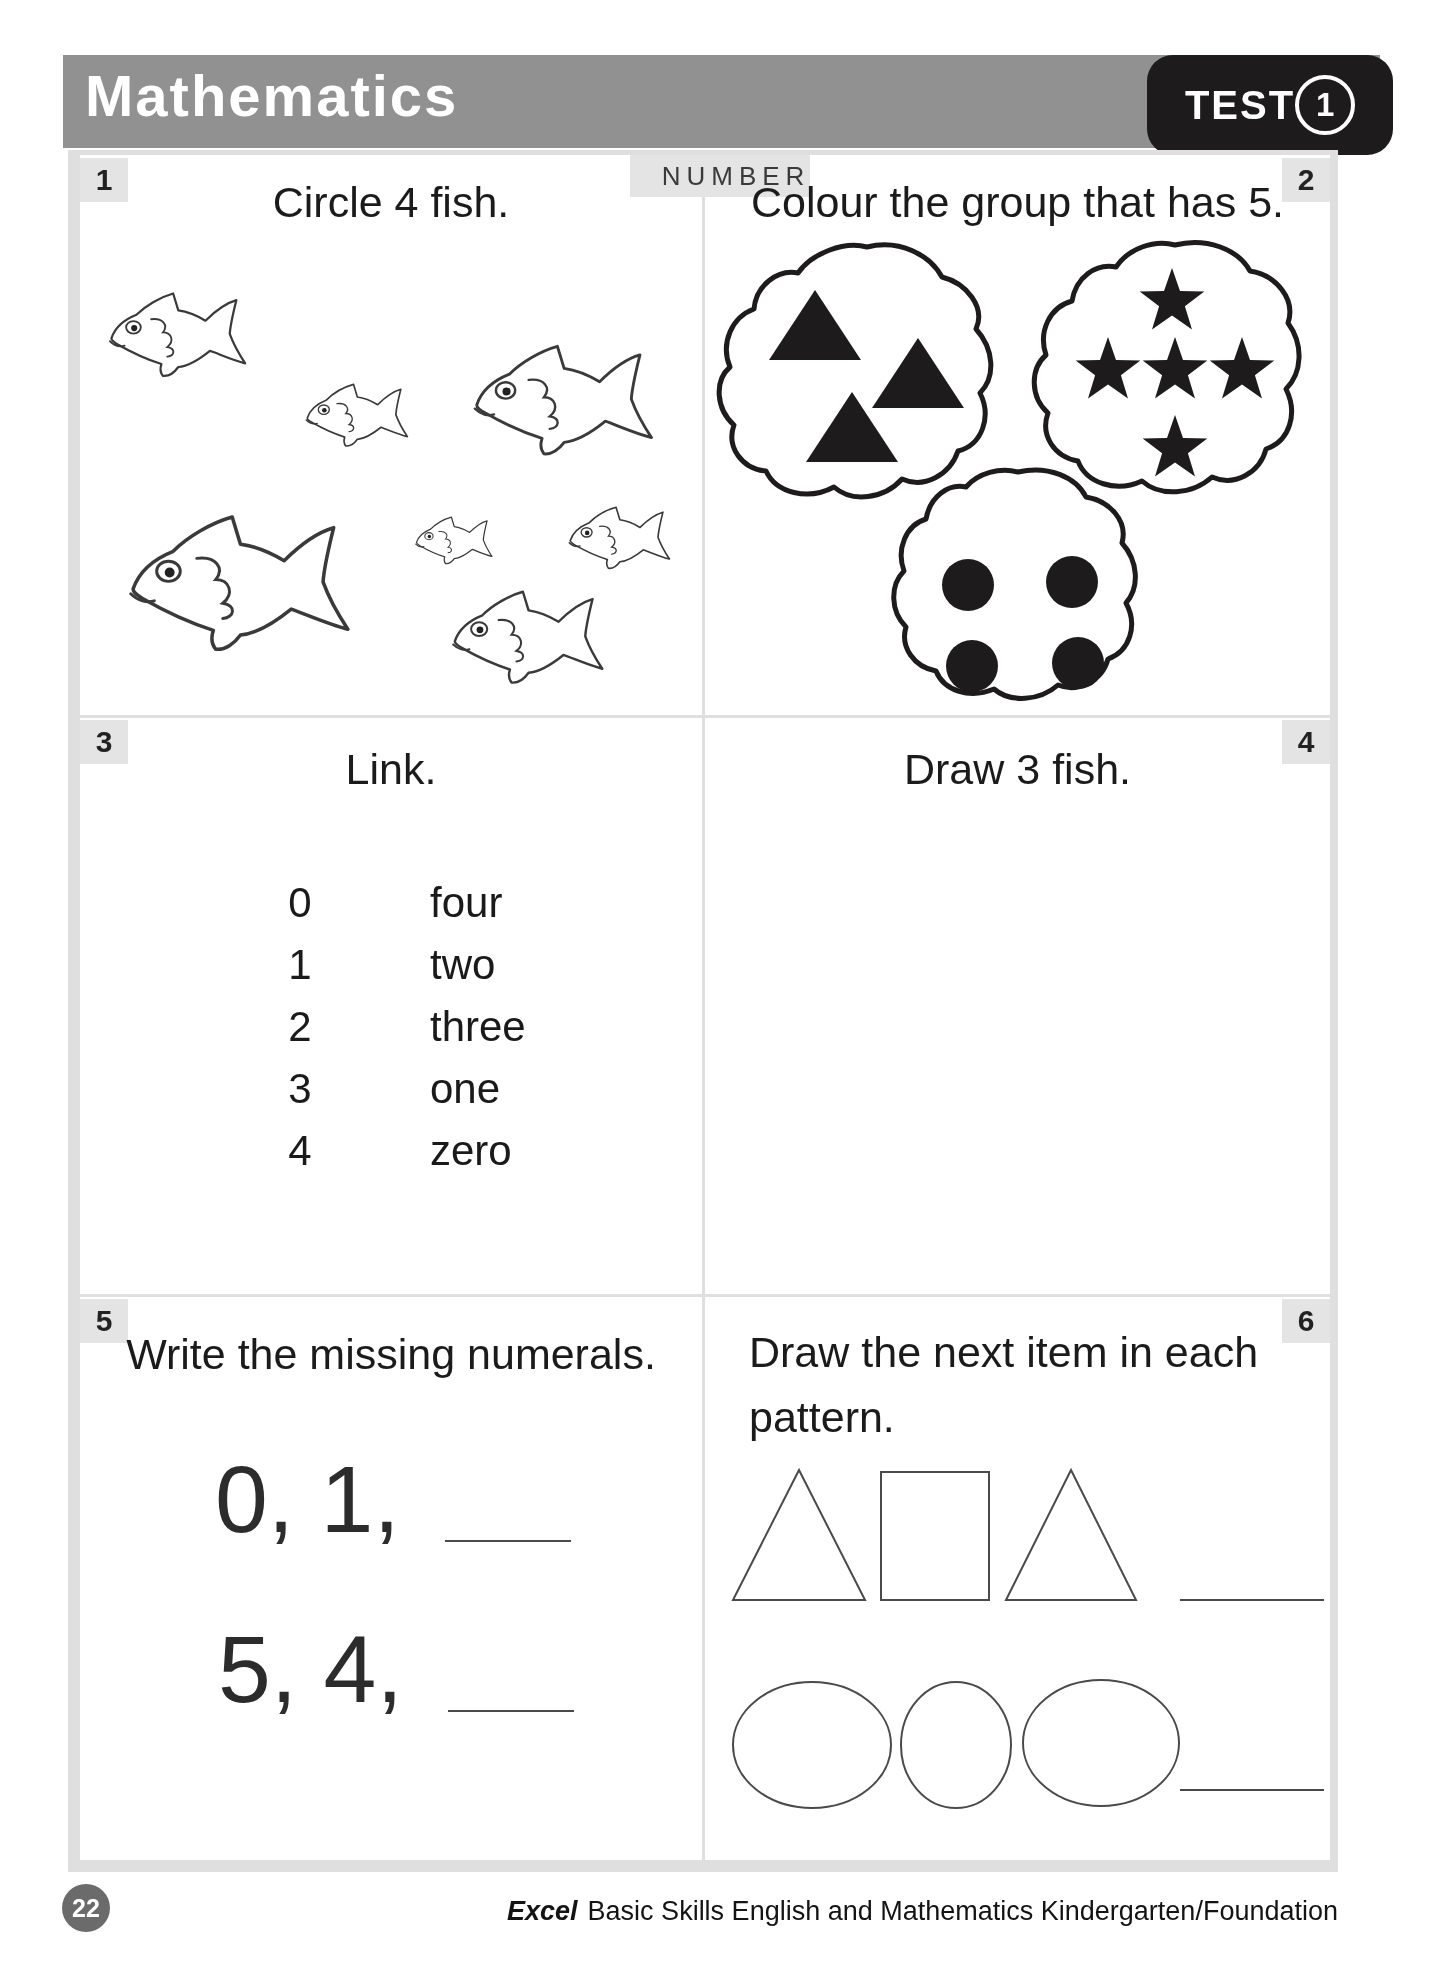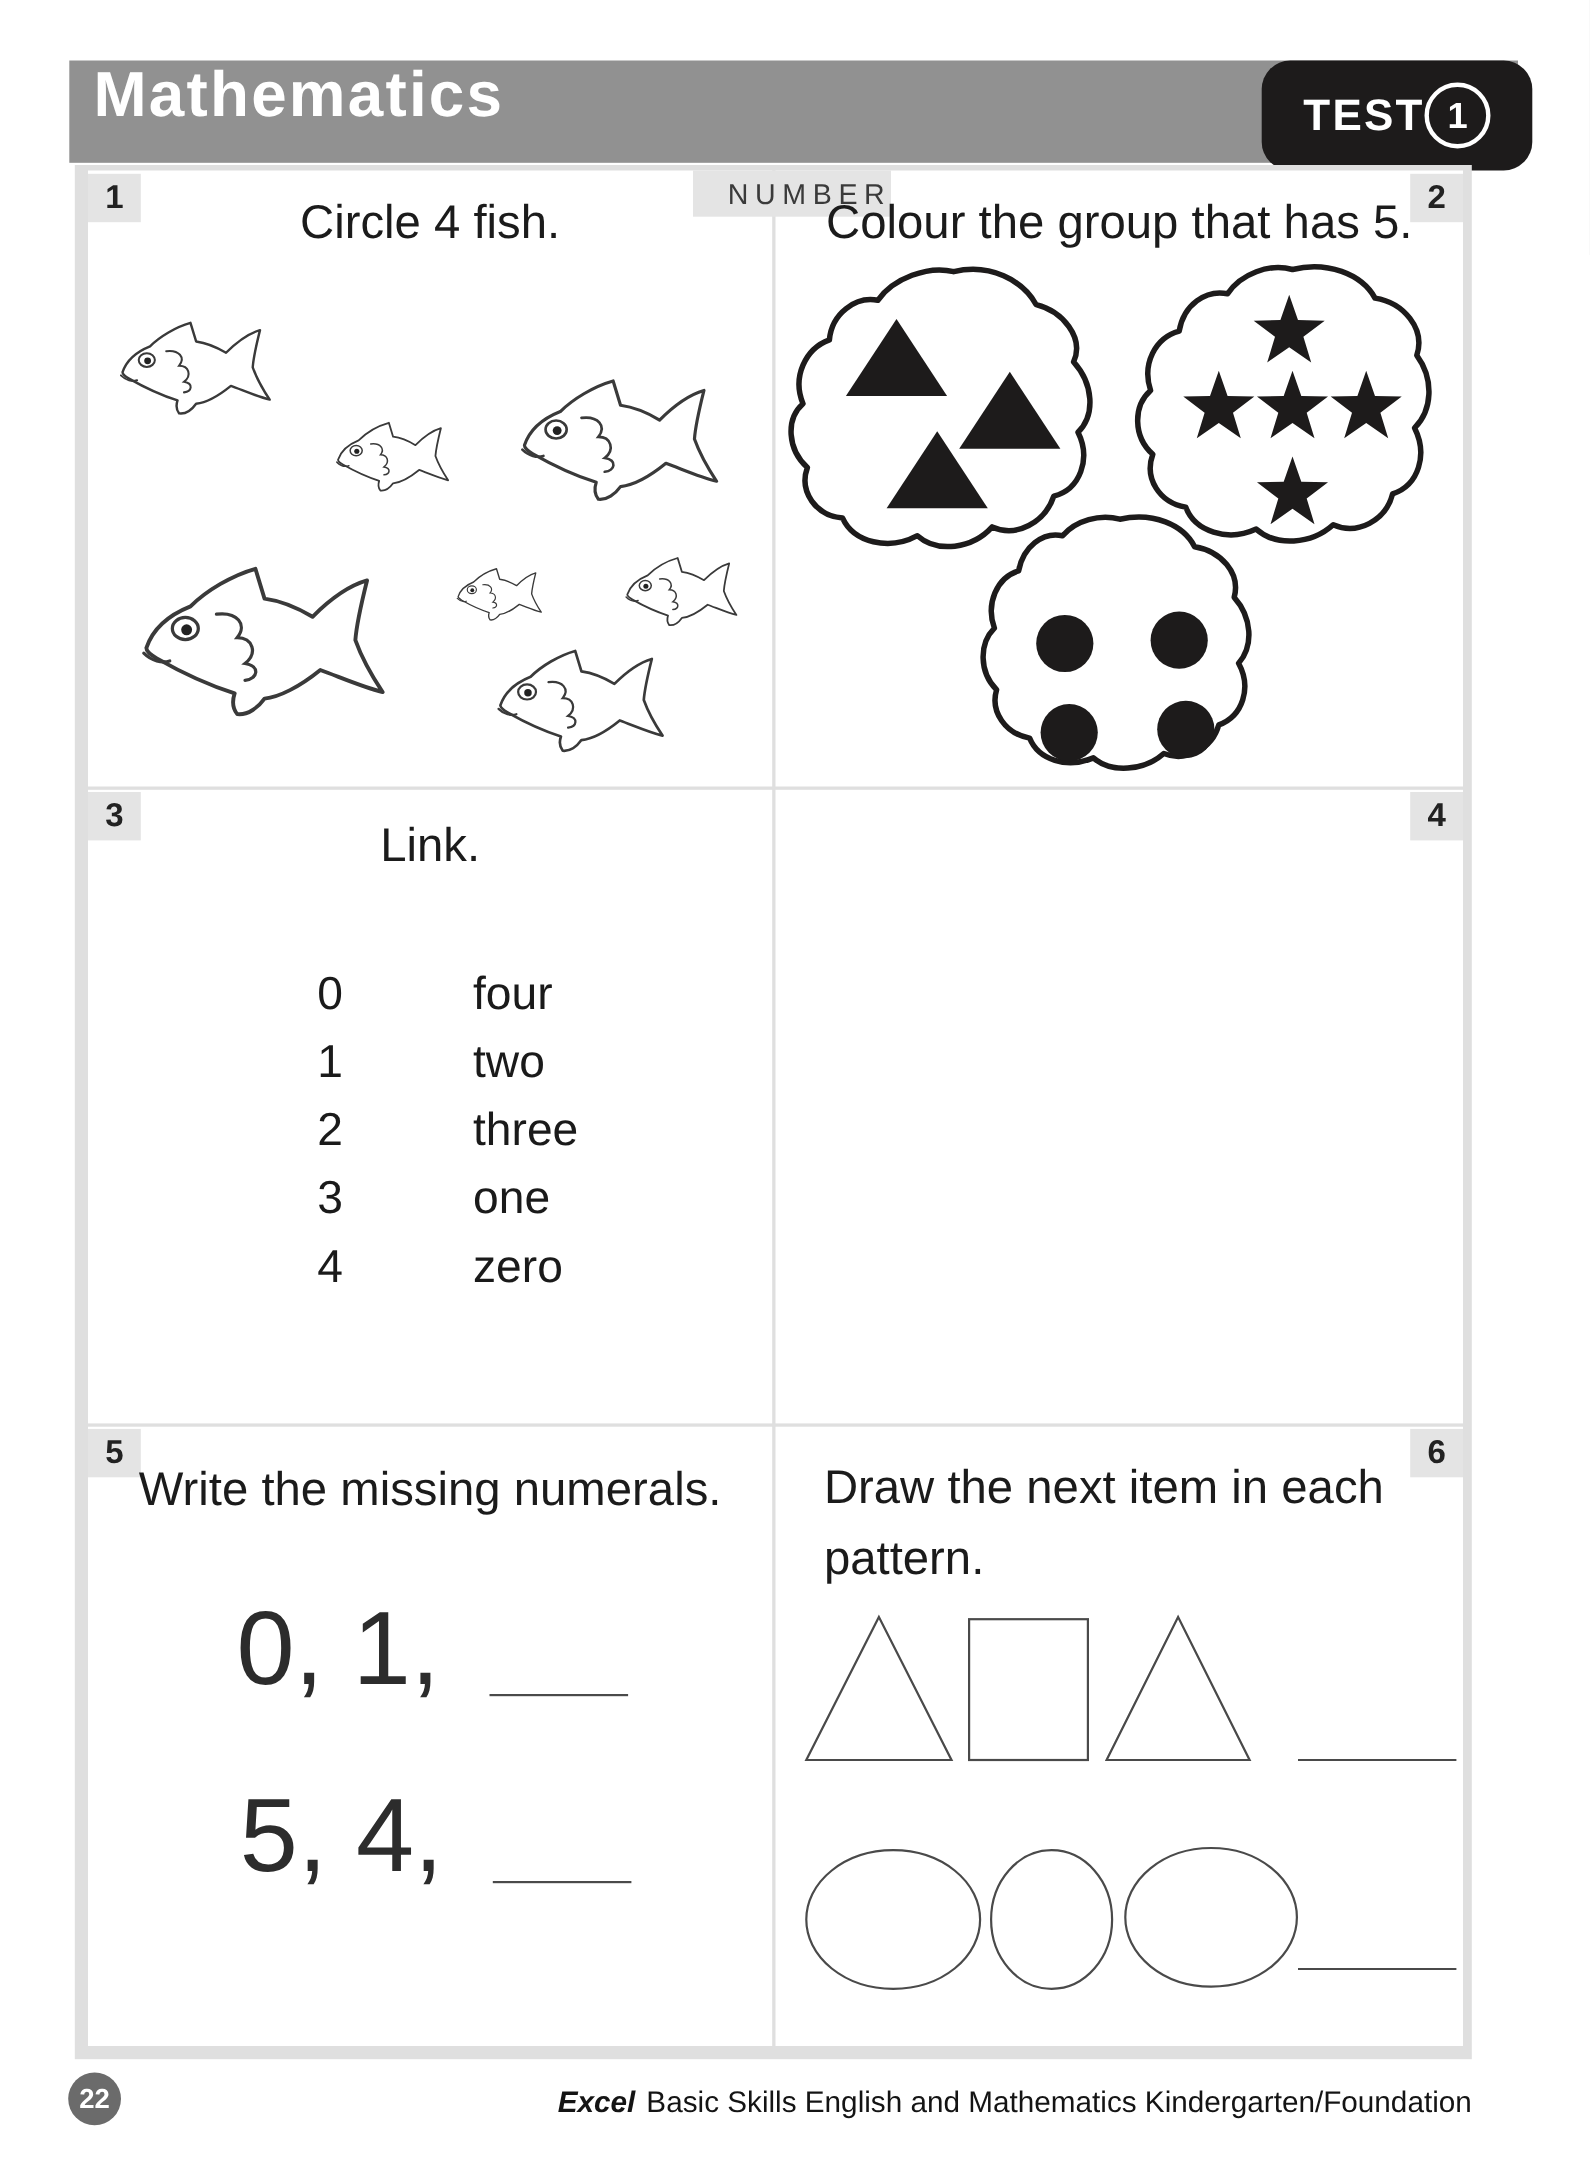--- a/index.html
+++ b/index.html
@@ -3,21 +3,21 @@
 <meta charset="utf-8">
 <style>
   html,body{margin:0;padding:0;background:#ffffff;}
   .page{
     position:relative;width:1445px;height:1978px;background:#fff;overflow:hidden;
     font-family:"Liberation Sans","DejaVu Sans",sans-serif;color:#1a1a1a;
   }
   .abs{position:absolute;}
   
   .header-bar{left:63px;top:55px;width:1317px;height:93px;background:#919191;}
-  .header-title{left:85px;top:52px;font-size:58px;font-weight:bold;color:#ffffff;letter-spacing:2px;}
+  .header-title{left:85px;top:62px;font-size:58px;font-weight:bold;color:#ffffff;letter-spacing:2px;}
   .test-box{left:1147px;top:55px;width:246px;height:100px;background:#1d1b1b;border-radius:26px;
     display:flex;align-items:center;justify-content:center;}
   .test-label{color:#fff;font-size:40px;font-weight:600;letter-spacing:2px;}
   .test-circle{width:52px;height:52px;border:4px solid #fff;border-radius:50%;
     display:flex;align-items:center;justify-content:center;color:#fff;font-size:33px;font-weight:600;}
   
   .frame{left:68px;top:150px;width:1270px;height:1722px;background:#dfdfdf;}
   .cell{position:absolute;background:#ffffff;}
   .cell-l1{left:80px;top:155px;width:622px;height:560px;}
   .cell-r1{left:705px;top:155px;width:625px;height:560px;}
@@ -142,20 +142,21 @@
     <div class="link-row">
       <span class="link-num">3</span>
       <span class="link-word">one</span>
     </div>
     <div class="link-row">
       <span class="link-num">4</span>
       <span class="link-word">zero</span>
     </div>
   </div>
 
+  <div class="abs prompt center" style="left:705px;top:745px;width:625px;">Draw 3 fish.</div>
   <div class="abs" style="left:705px;top:810px;width:625px;height:480px;"></div>
 
   <div class="abs prompt center" style="left:80px;top:1330px;width:622px;">Write the missing numerals.</div>
   <div class="abs bignum" style="left:215px;top:1452px;">0, 1,</div>
   <div class="abs blank" style="left:445px;top:1540px;width:126px;"></div>
   <div class="abs bignum" style="left:218px;top:1622px;">5, 4,</div>
   <div class="abs blank" style="left:448px;top:1710px;width:126px;"></div>
 
   <div class="abs prompt" style="left:749px;top:1320px;width:520px;line-height:1.5;">Draw the next item in each pattern.</div>
   <svg class="abs" style="left:704px;top:1440px;" width="626" height="400" viewBox="0 0 626 400">

